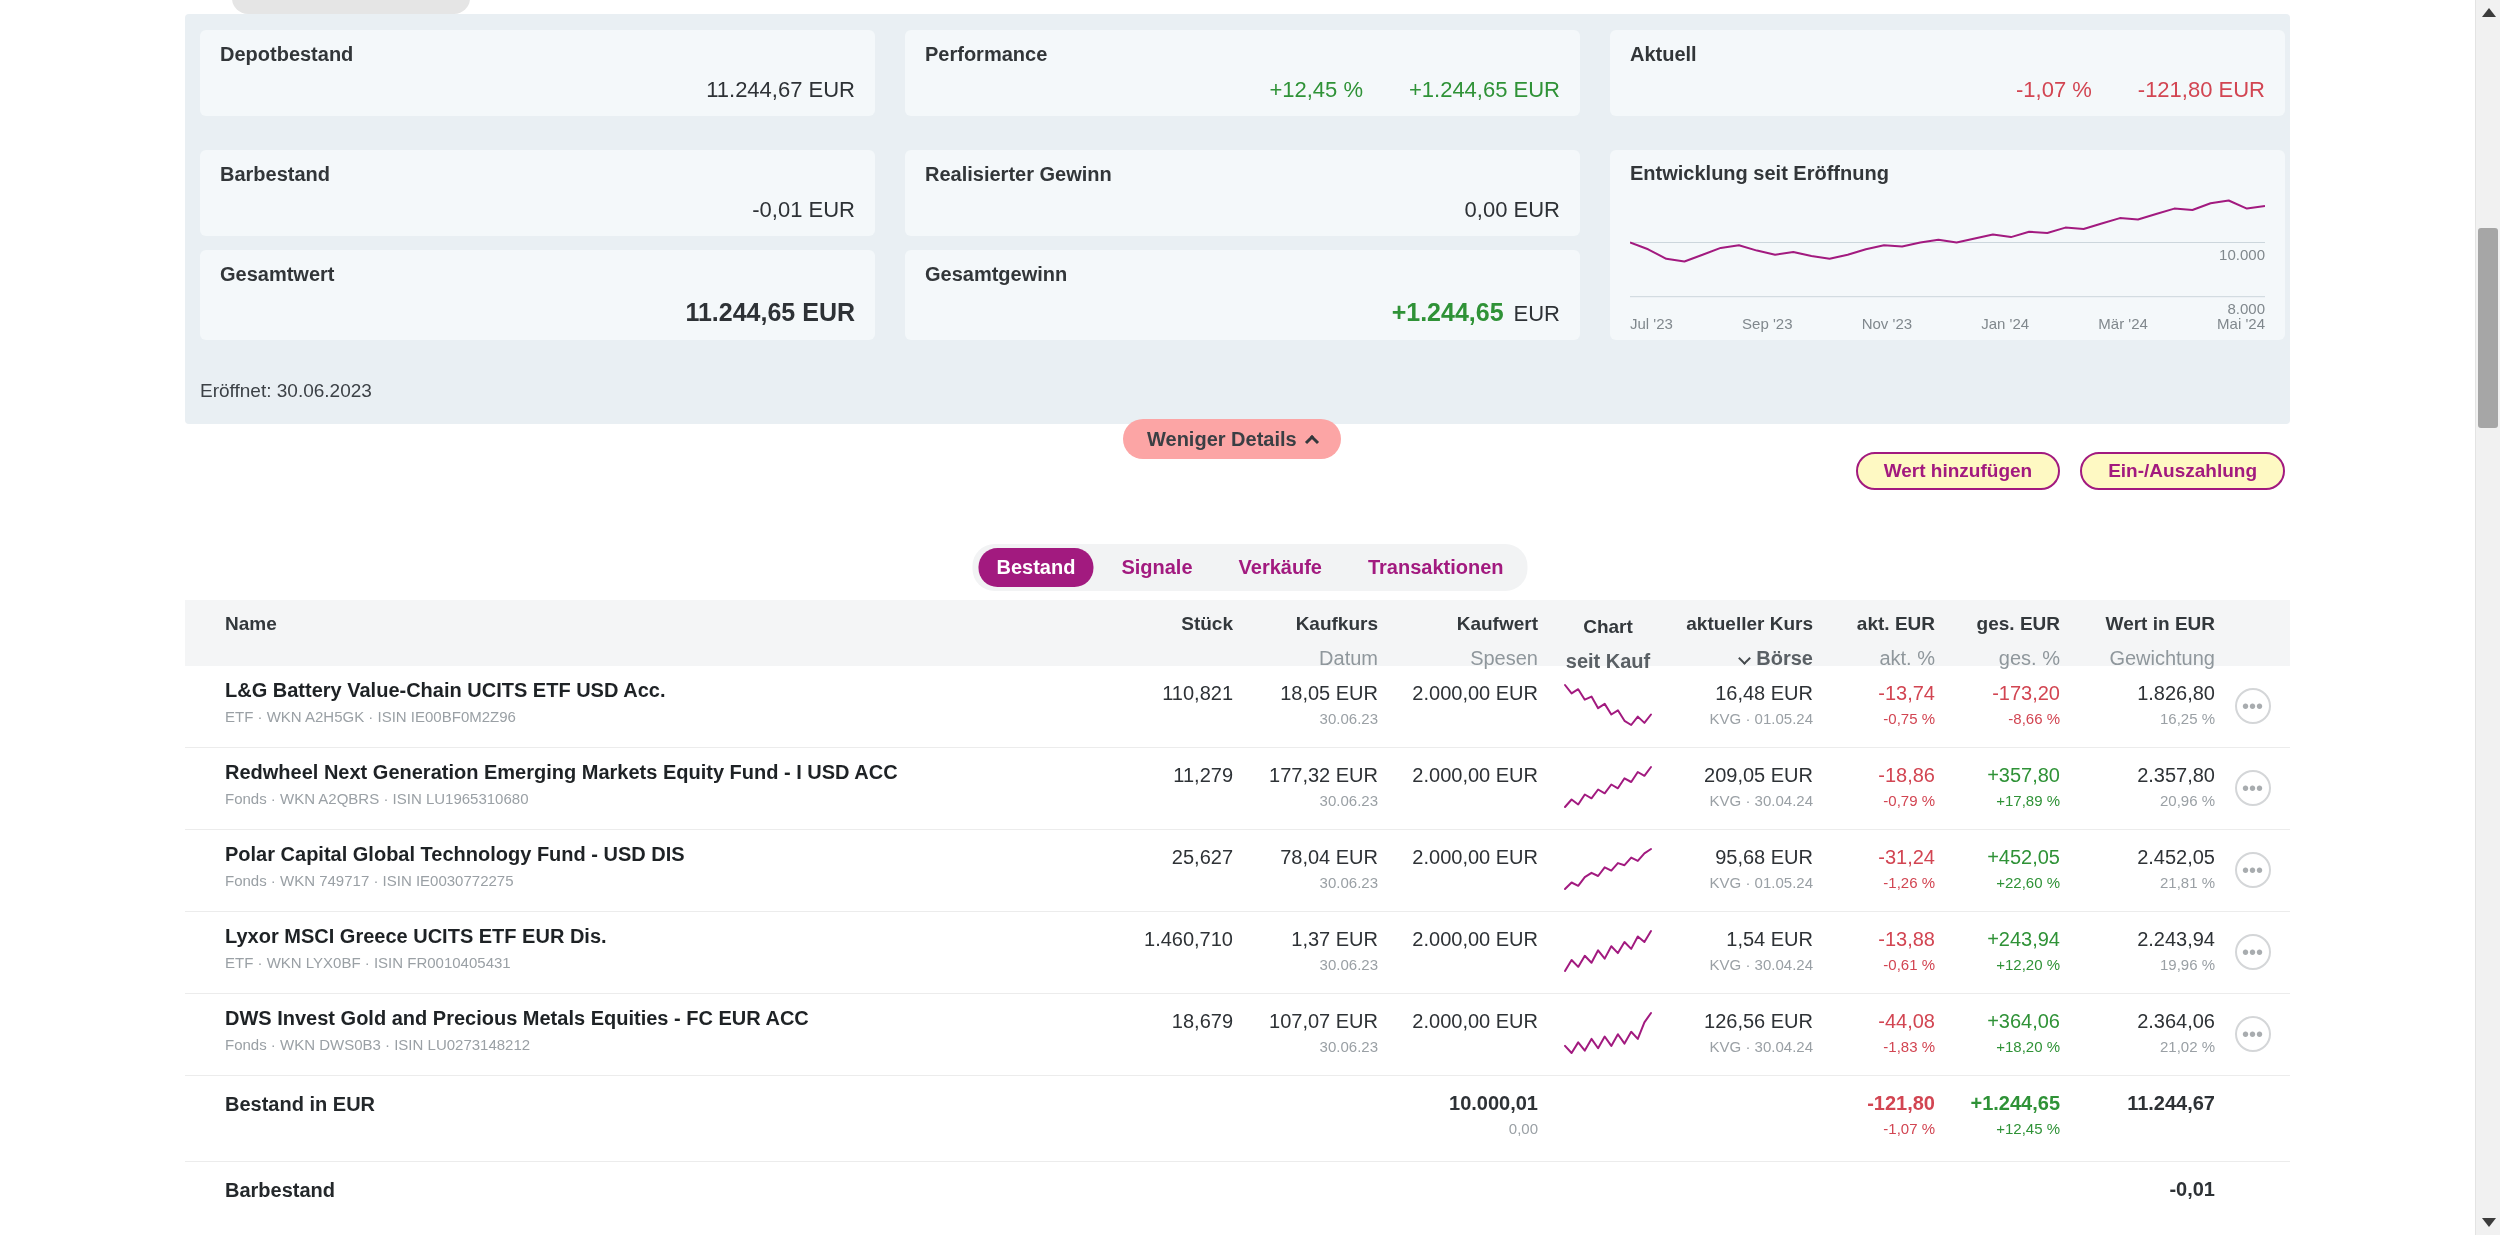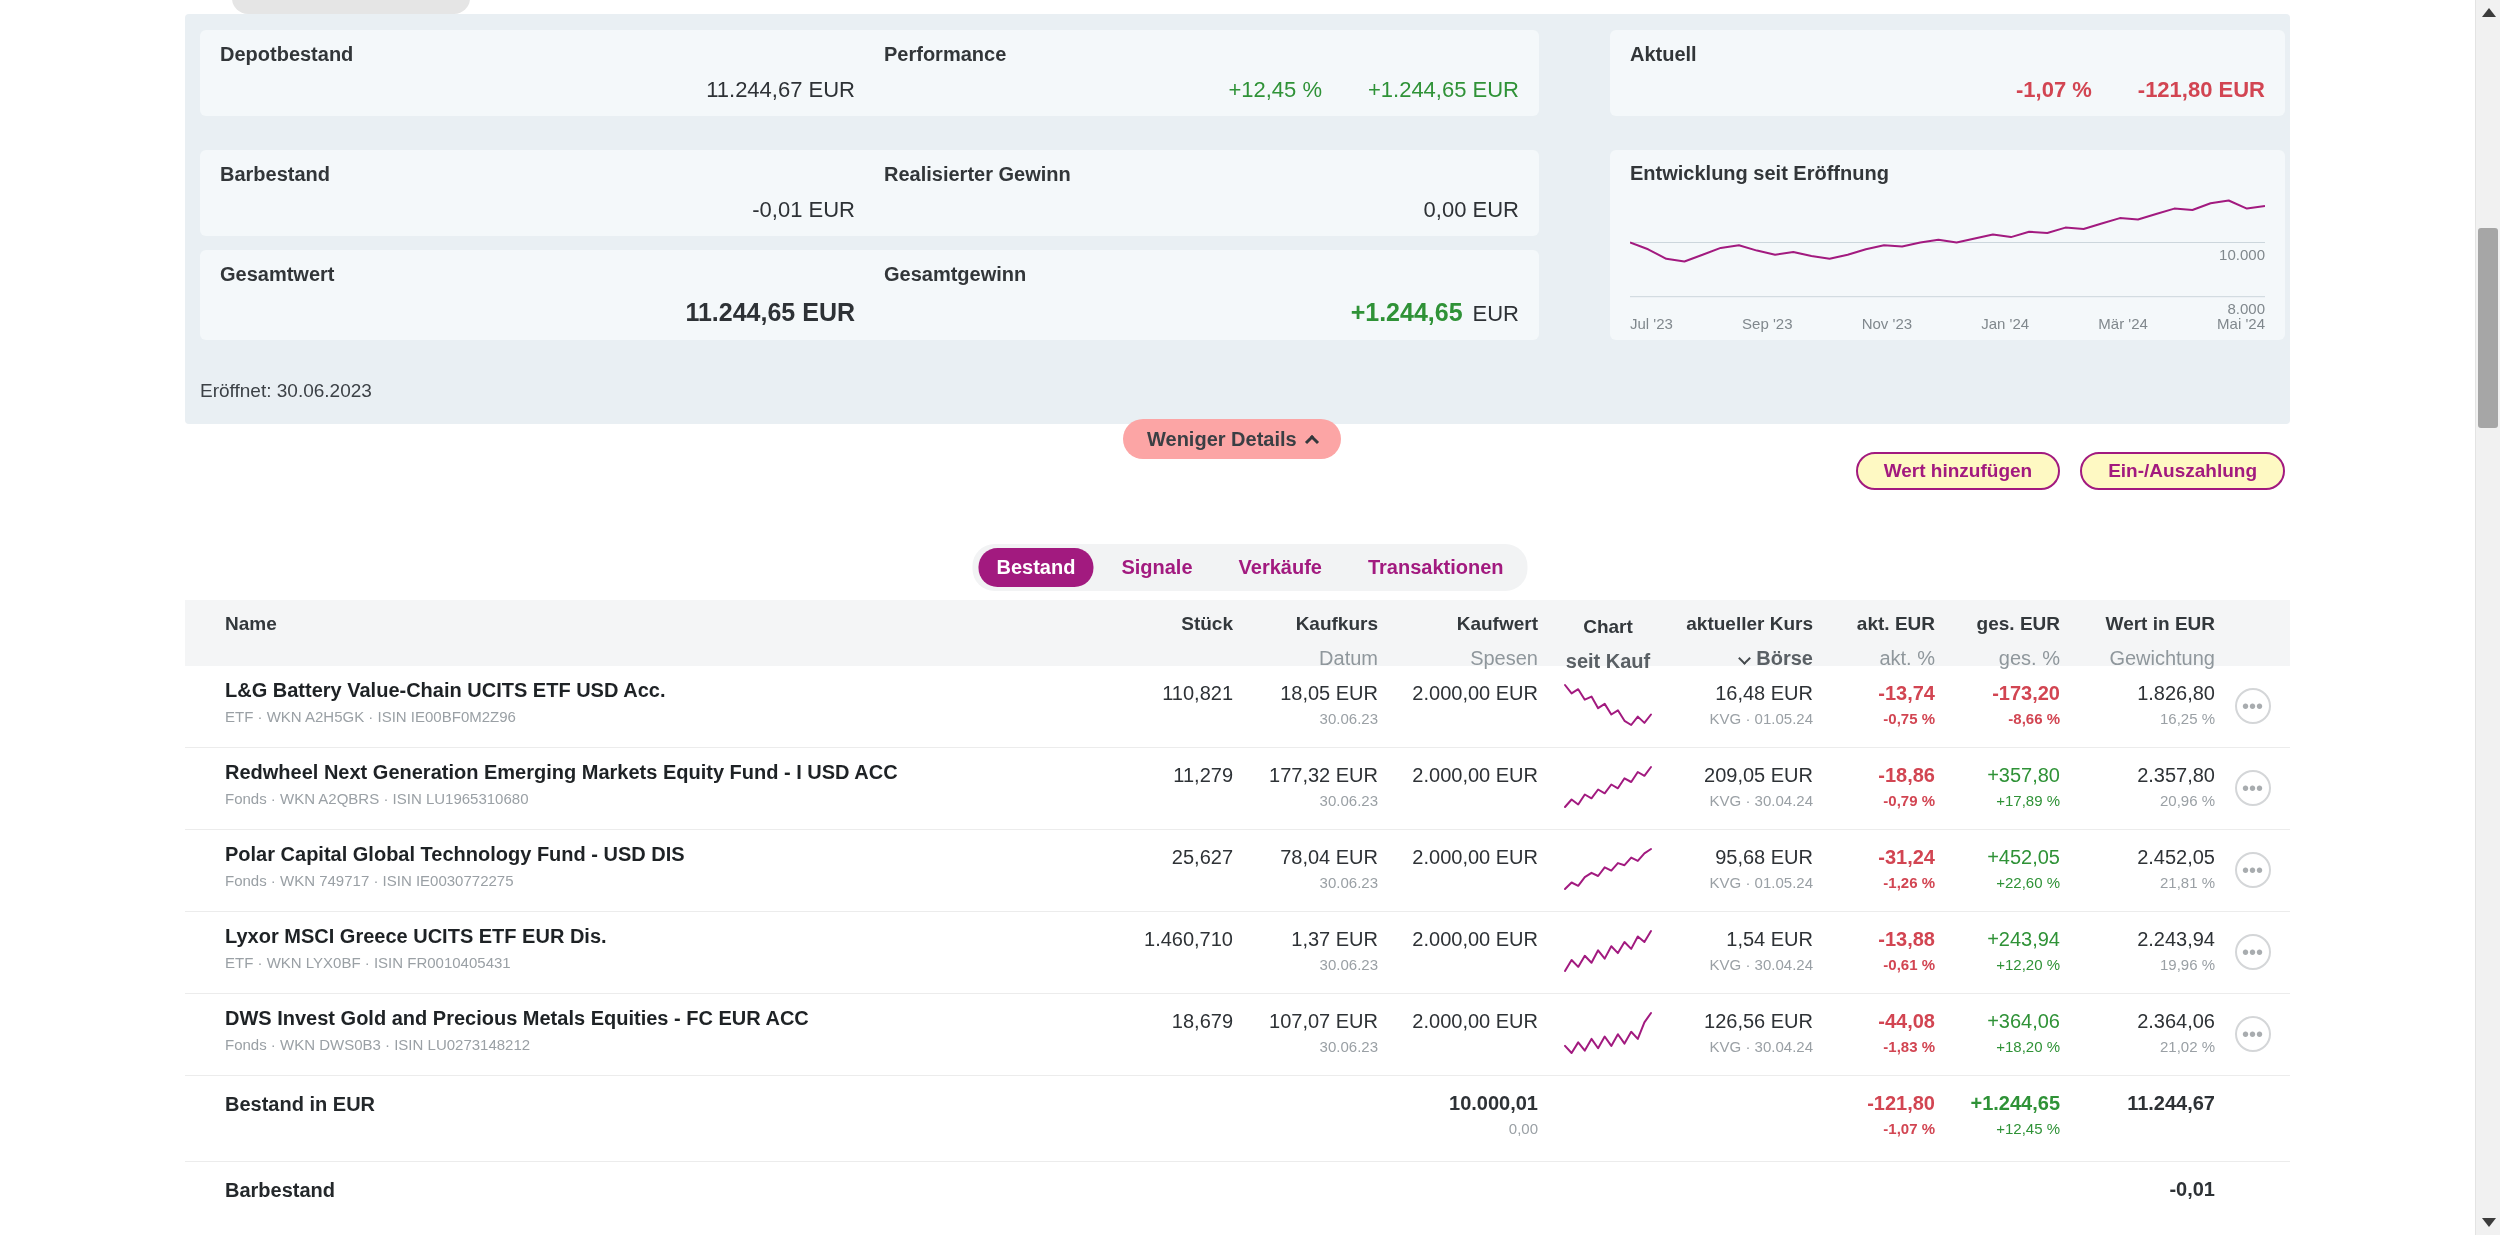--- a/index.html
+++ b/index.html
@@ -8,21 +8,21 @@
   .page{position:relative;width:2500px;height:1235px;background:#fff;overflow:hidden;}
 
   
   .top-partial{position:absolute;left:232px;top:-18px;width:238px;height:32px;background:#e5e5e5;border-radius:16px;}
 
   
   .summary{position:absolute;left:185px;top:14px;width:2105px;height:410px;background:#e9eff3;border-radius:4px;}
   .card{position:absolute;width:675px;background:#f4f8fa;border-radius:6px;padding:13px 20px;display:flex;flex-direction:column;justify-content:space-between;}
   .card-label{font-weight:bold;font-size:20px;color:#323639;}
   .card-value-row{align-self:flex-end;display:flex;gap:46px;align-items:baseline;font-size:22px;color:#2e3236;}
-  .col1{left:15px;} .col2{left:679px;} .col3{left:1425px;}
+  .col1{left:15px;} .col2{left:720px;} .col3{left:1425px;}
   .row1{top:16px;height:86px;} .row2{top:136px;height:86px;} .row3{top:236px;height:90px;}
   .big-val{font-size:25px;font-weight:bold;}
   .cur{font-size:22px;font-weight:normal;color:#2e3236;}
 
   .chart-card{top:136px;height:190px;justify-content:flex-start;padding-top:12px;}
   .chart-wrap{position:relative;margin-top:6px;height:122px;}
   .chart-wrap svg{display:block;}
   .grid-label{position:absolute;right:0;font-size:15px;color:#80888d;background:transparent;}
   .x-ticks{display:flex;justify-content:space-between;width:100%;margin-top:2px;font-size:15px;color:#80888d;}
 
@@ -52,21 +52,21 @@
   .chart-col{text-align:center;}
 
   .trow{height:82px;border-bottom:1px solid #ececec;background:#fff;}
   .cell{padding-top:16px;}
   .c-name{padding-top:13px;text-align:left;}
   .iname{font-size:20px;font-weight:bold;color:#1e2225;cursor:pointer;}
   .imeta{font-size:15px;color:#9aa0a5;margin-top:6px;}
   .main{font-size:20px;color:#2e3236;}
   .sub{font-size:15px;color:#9aa0a5;margin-top:5px;}
   .b{font-weight:bold;}
-  .sv.neg{color:var(--red);font-weight:bold;}
+  .sv.neg{color:var(--red);}
   .sv.pos{color:var(--green);}
   .cell.chart-col{padding-top:16px;}
   .menu{display:flex;justify-content:center;align-items:flex-start;padding-top:22px;}
   .dots{width:36px;height:36px;border-radius:50%;border:2px solid #d4d6d8;background:#fff;color:#a8acaf;font-size:20px;line-height:30px;text-align:center;cursor:pointer;font-family:inherit;}
   .trow.totals{height:86px;}
   .trow.barb{height:80px;border-bottom:none;}
   .tlabel{font-size:20px;font-weight:bold;color:#24282b;padding-top:4px;}
 
   
   .scrollbar{position:absolute;right:0;top:0;width:25px;height:1235px;background:#f1f1f1;border-left:1px solid #e3e3e3;}

